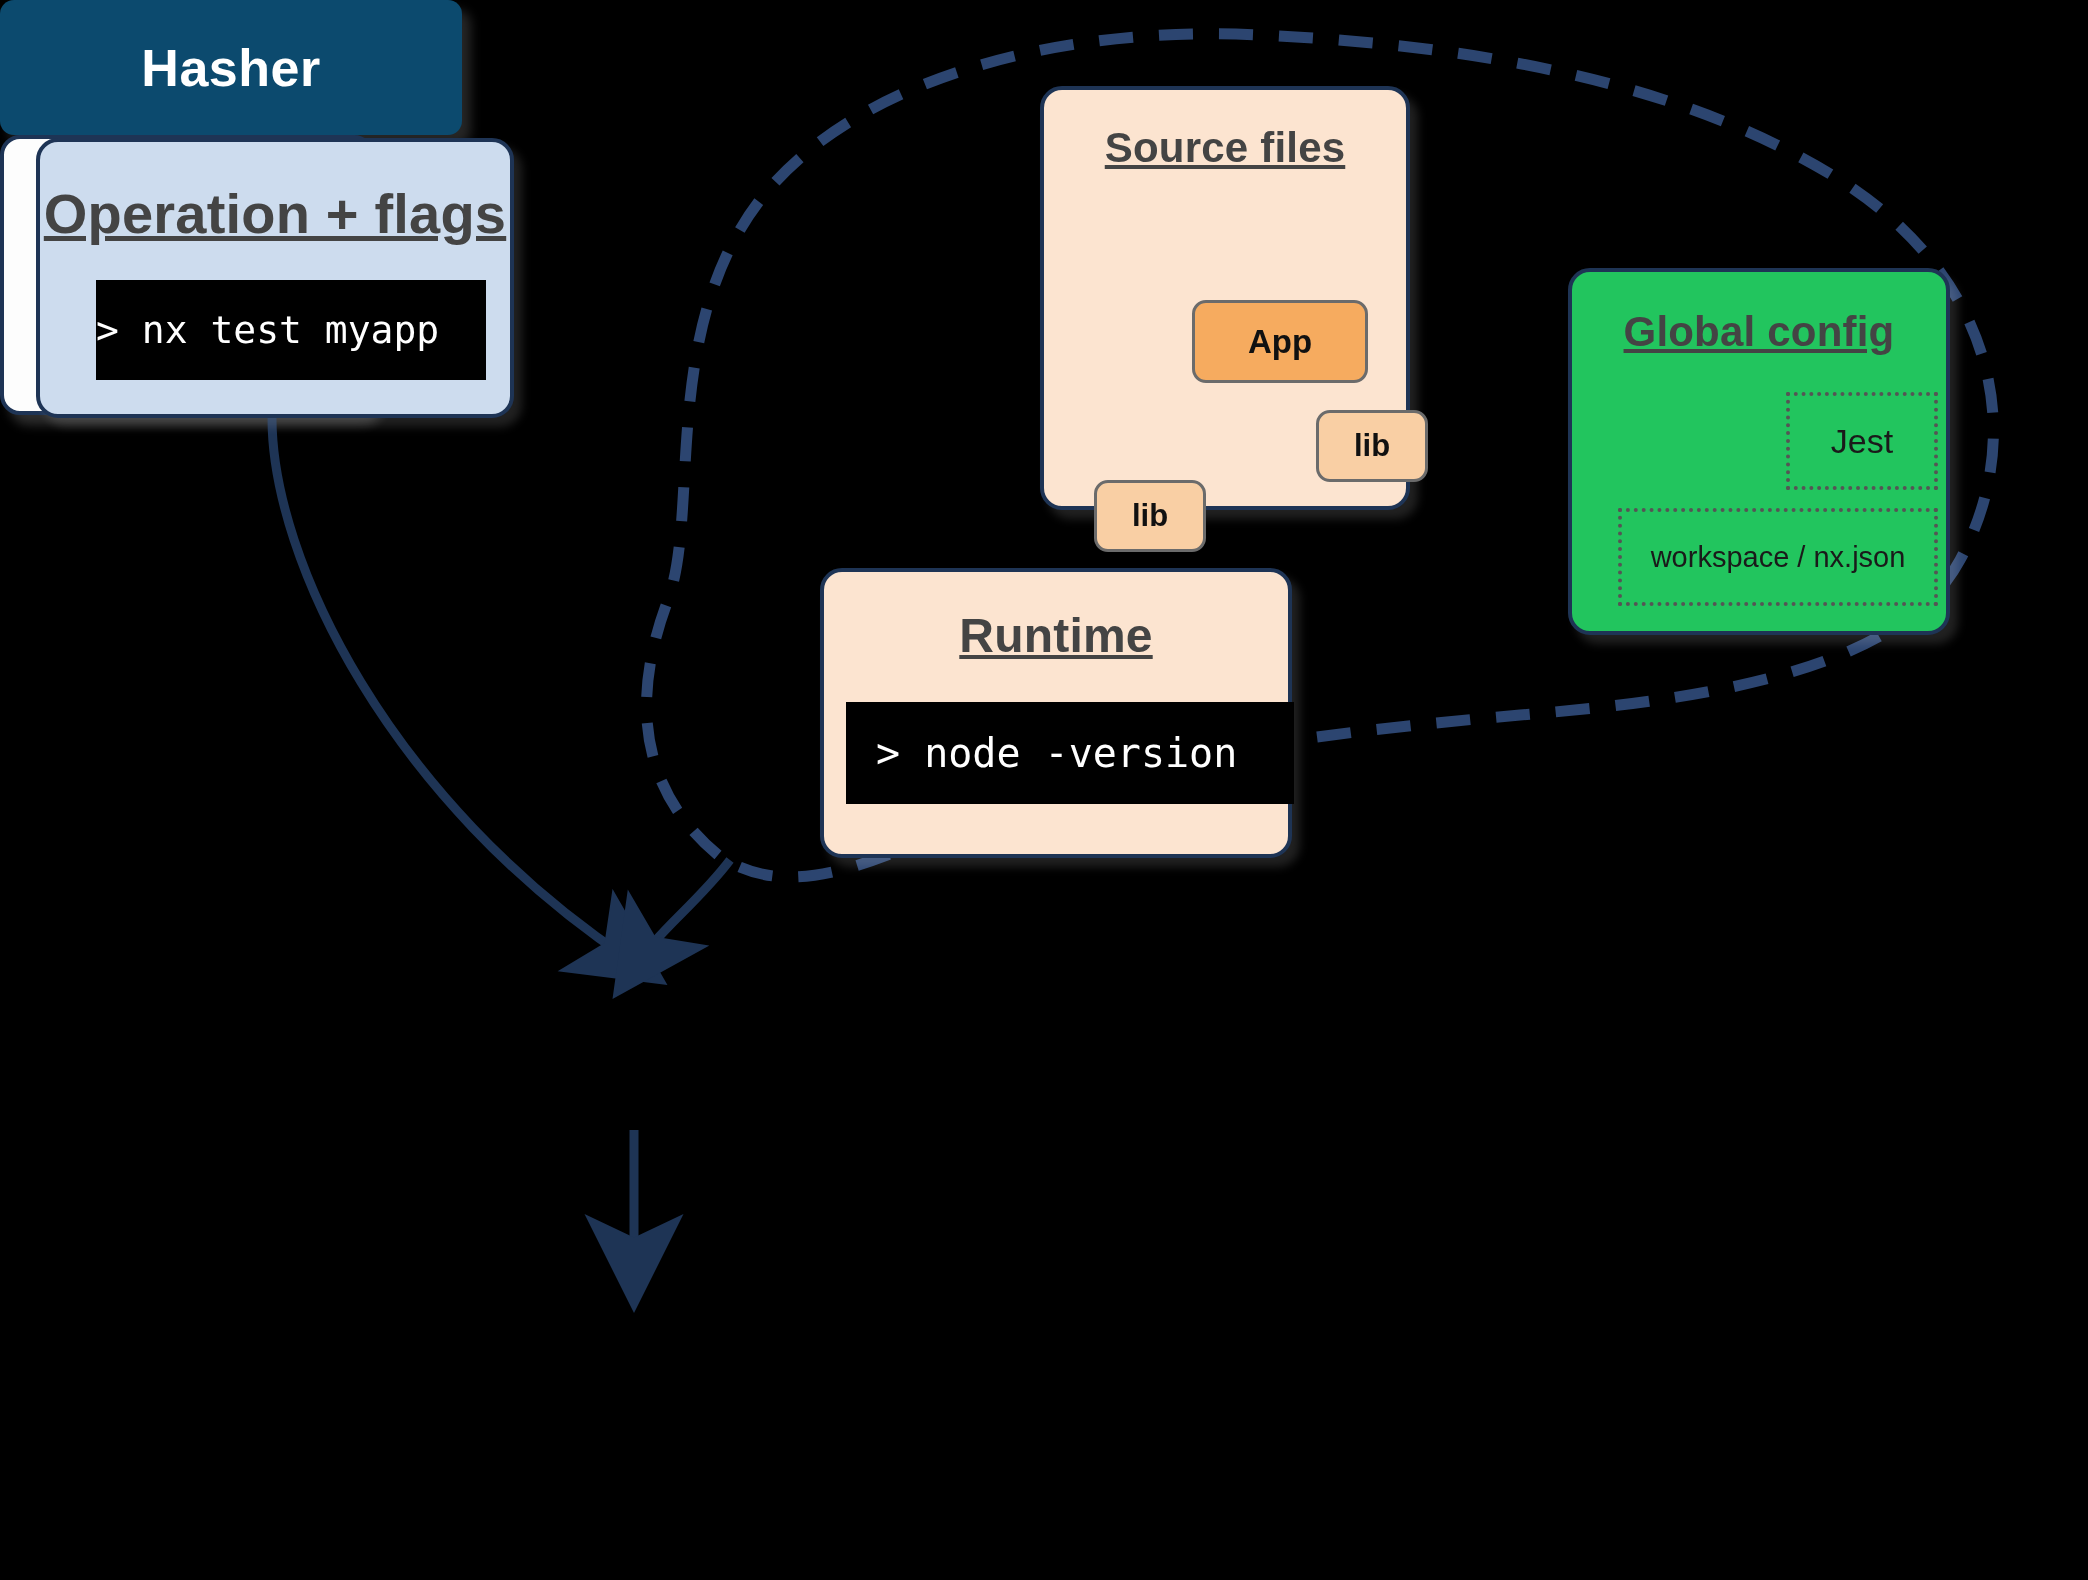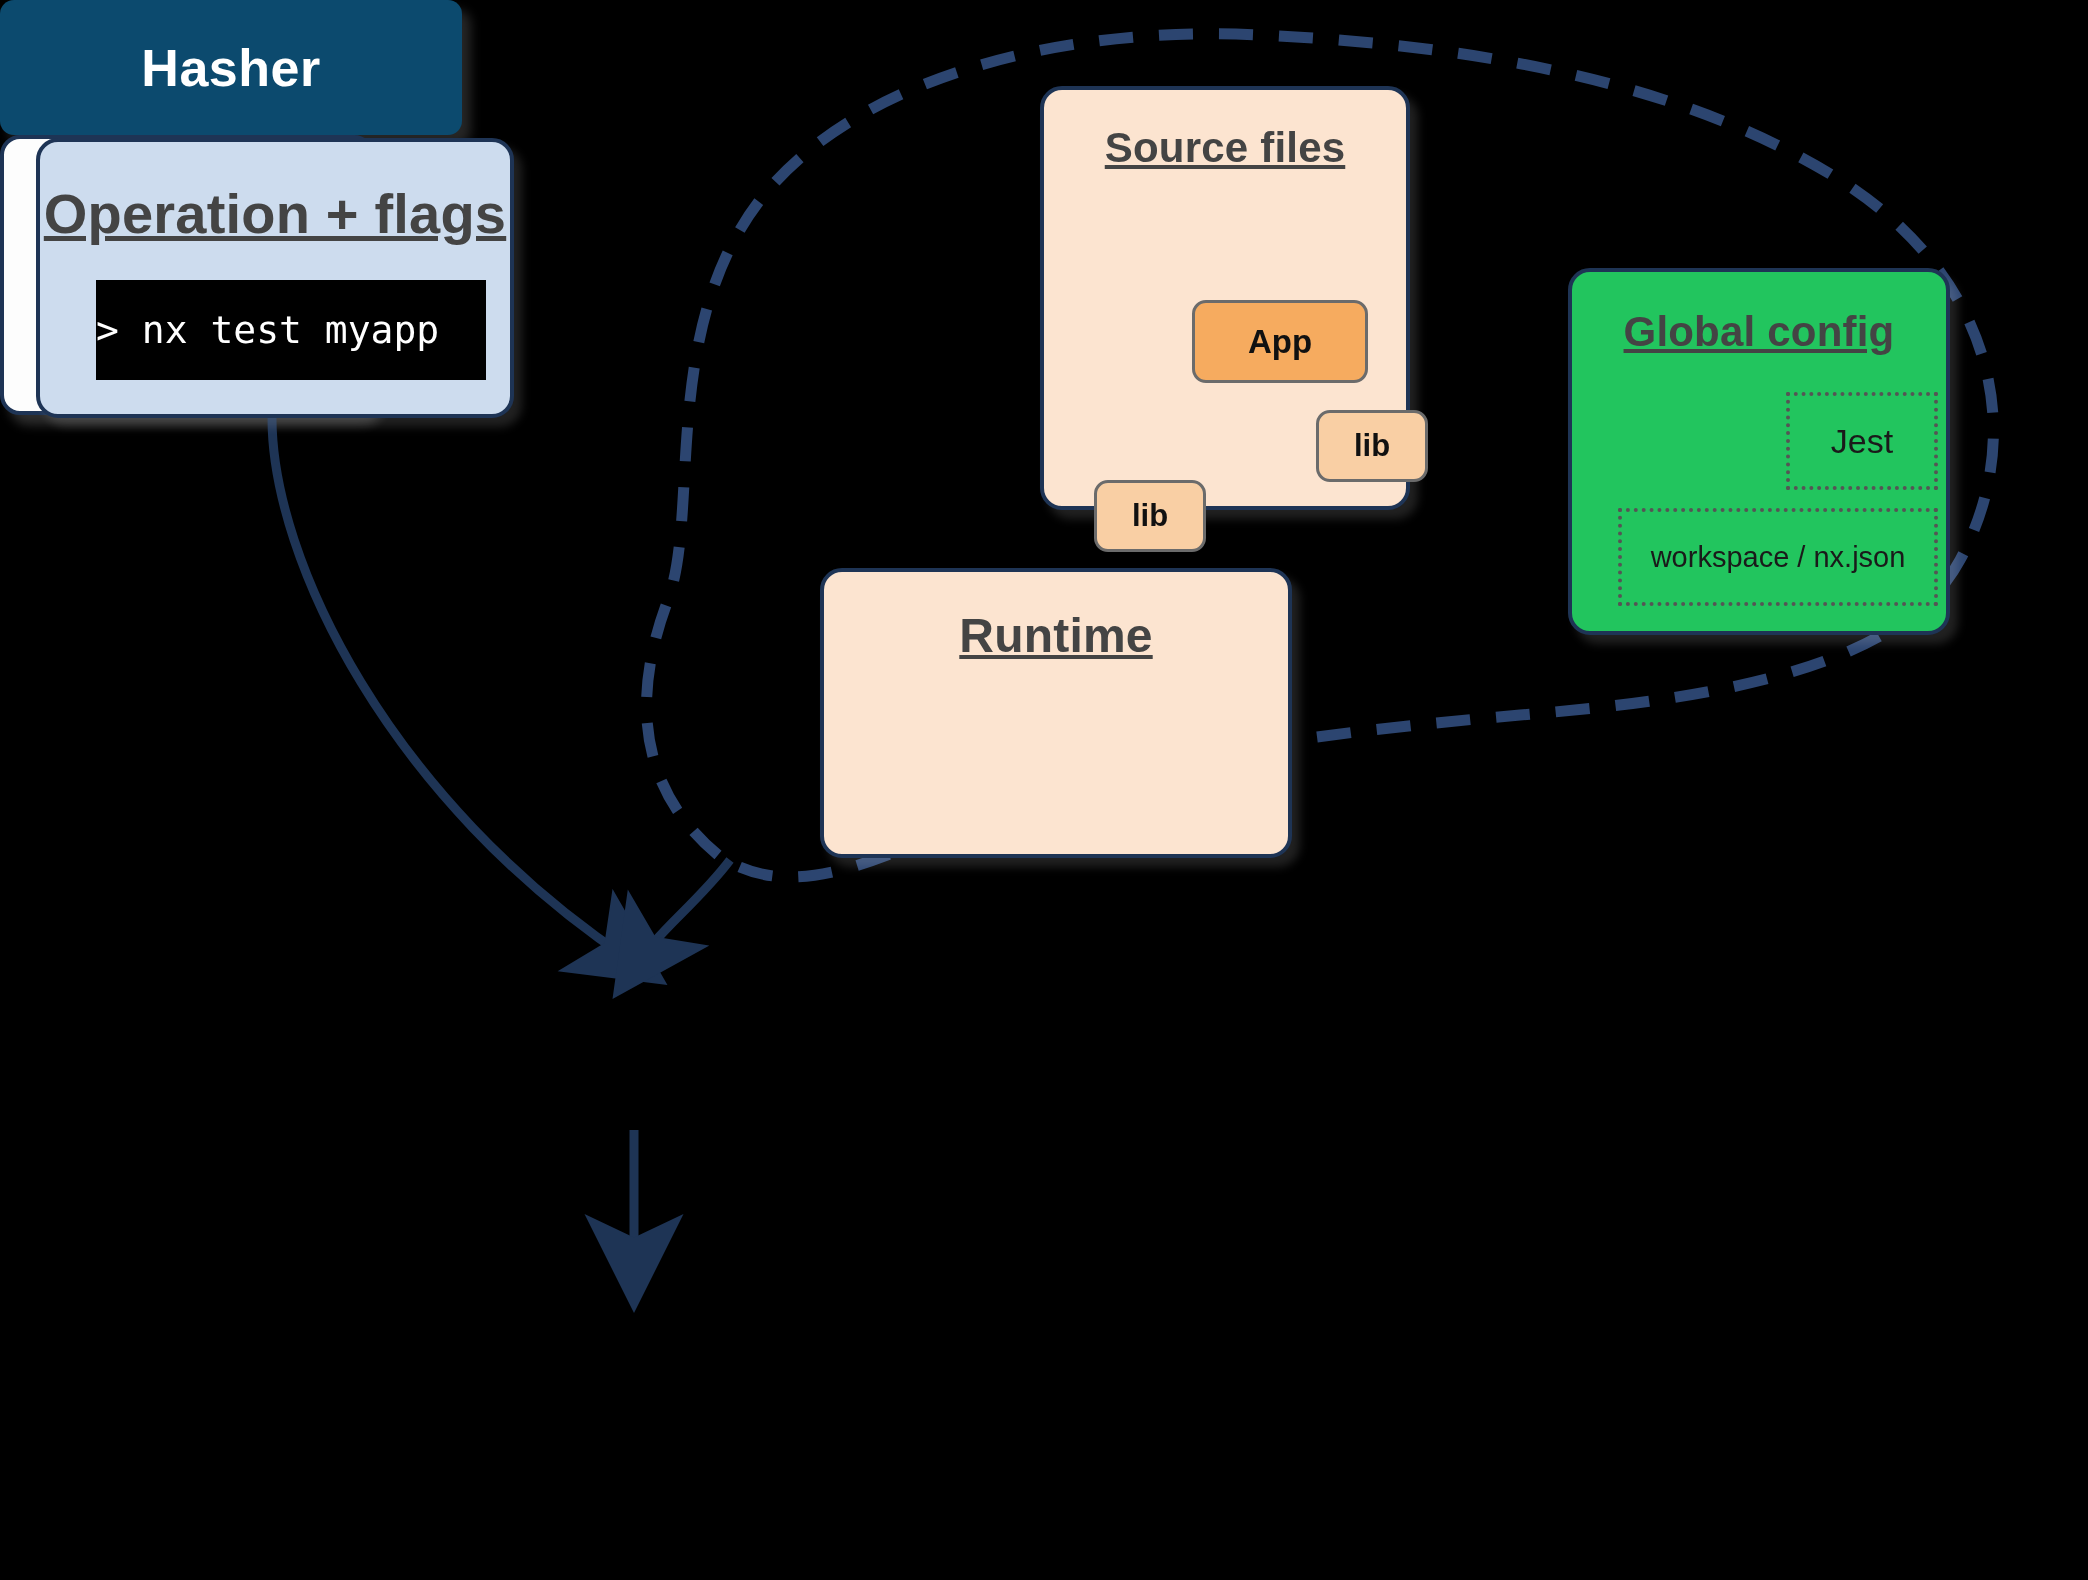--- a/index.html
+++ b/index.html
@@ -162,20 +162,21 @@
   </div>
 
   <div class="card" id="cfg-card">
     <div class="card-title">Global config</div>
     <div class="dot-box" id="cfg-jest">Jest</div>
     <div class="dot-box" id="cfg-ws">workspace / nx.json</div>
   </div>
 
   <div class="card" id="rt-card">
     <div class="card-title">Runtime</div>
+    <div class="term">&gt; node -version</div>
   </div>
 
   <div id="hasher-card">
     <span class="hasher-label">Hasher</span>
   </div>
 
   <div id="hash-card">
     <div class="hash-text">08170b747ea53
 8dfb8b99c9b1d
 ae8677e8f8bd6

